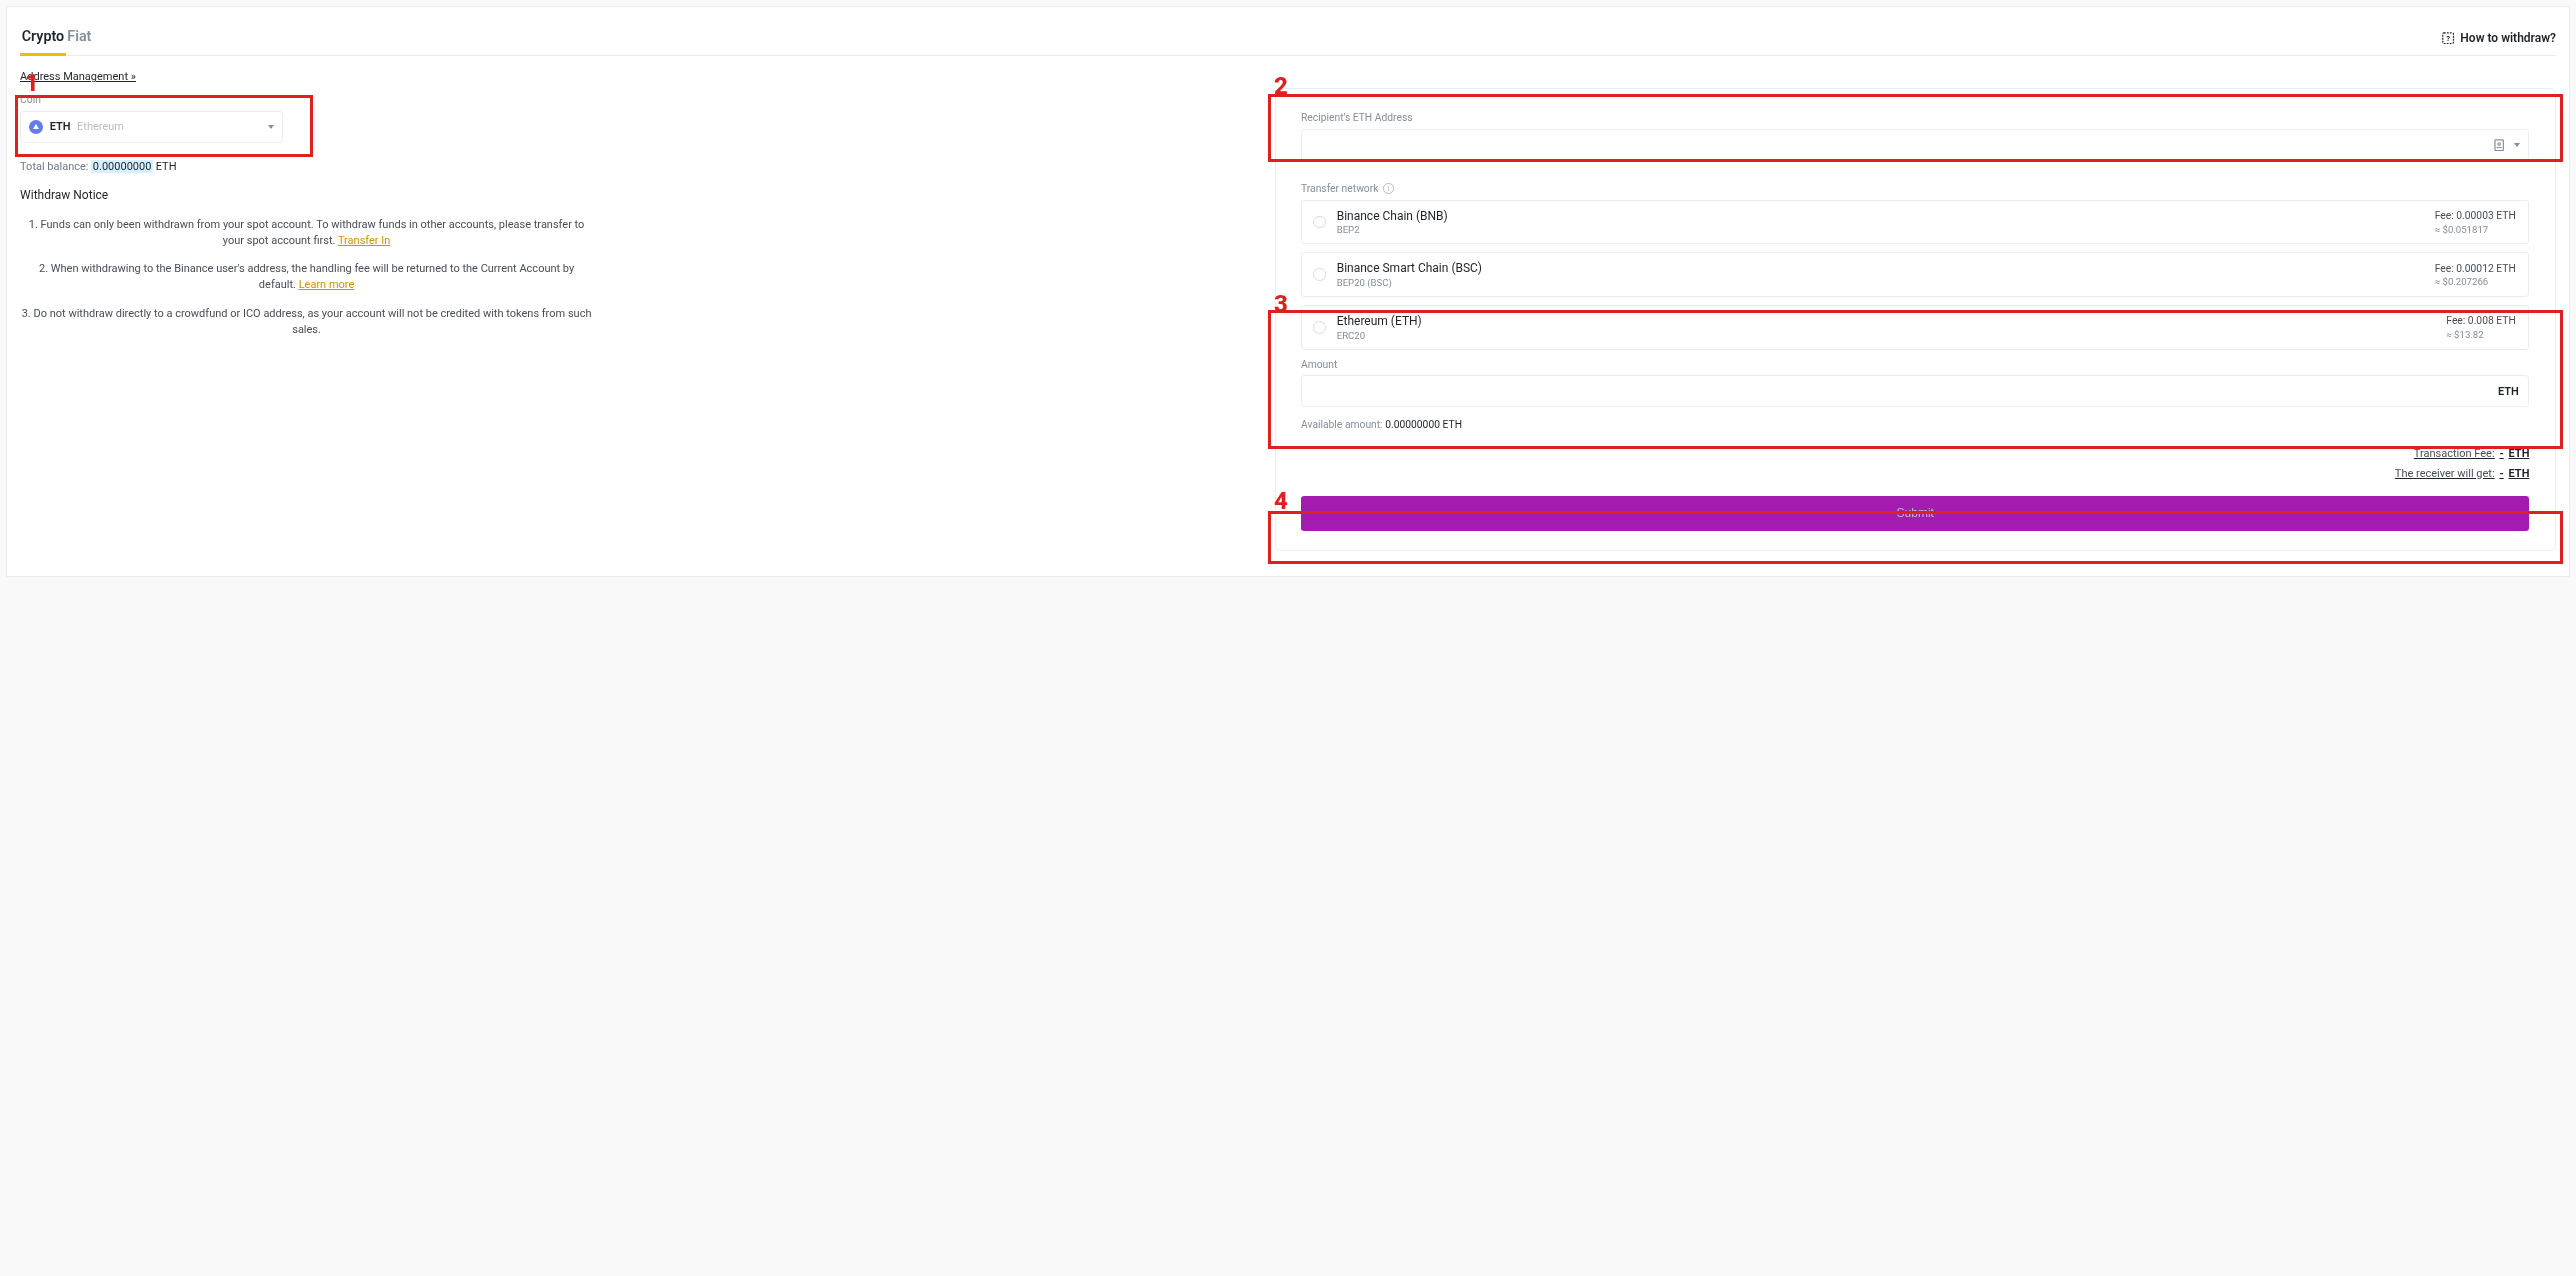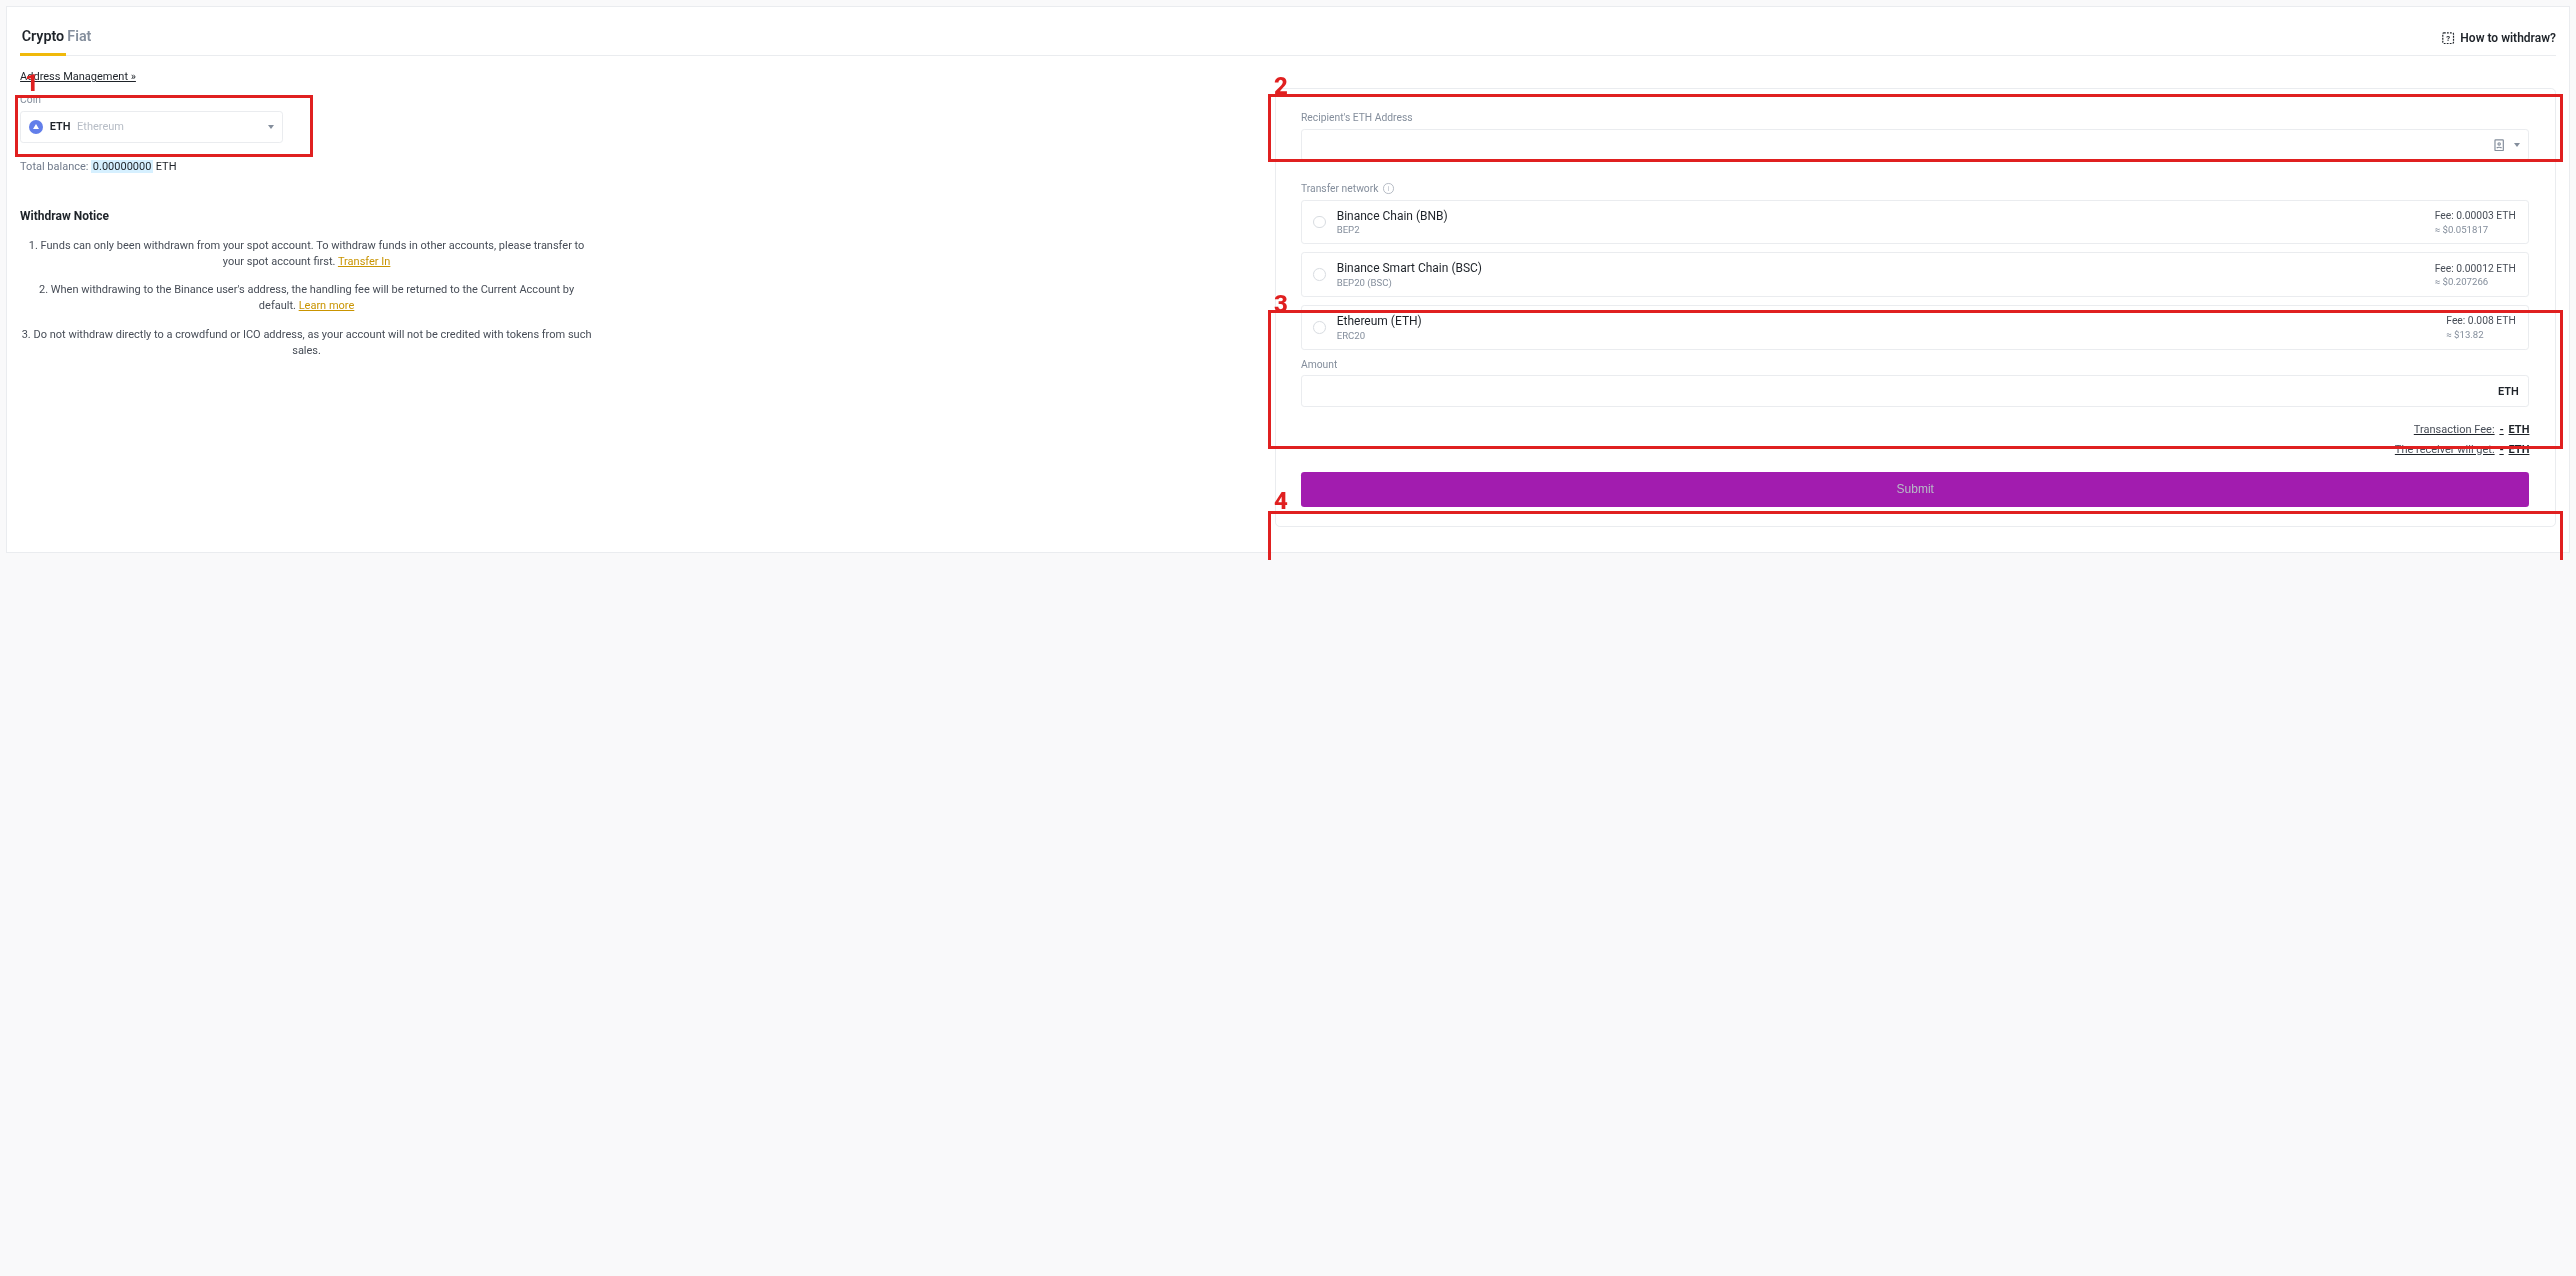--- a/index.html
+++ b/index.html
@@ -130,22 +130,22 @@
 
   .balance-row {
     margin-top: 17.5px;
     font-size: 11px;
     color: #707a8a;
   }
   .balance-val { background:#d6f0ff; color:#1e2329; padding:0 1.6px; }
   .balance-sym { color:#1e2329; }
 
   .notice-title {
-    margin-top: 36px;
-    font-weight: 700;
+    margin-top: 15px;
+    font-weight: 400;
     font-size: 12px;
     color:#1e2329;
   }
   .notice-list { margin-top: 14.3px; color:#474d57; line-height:1.45; font-size:11px; }
   .notice-list p { margin-bottom: 12.7px; max-width: 573px; text-align: center; }
   .notice-list a { color:#c99400; text-decoration: underline; cursor:pointer; }
 
   
   .text-input {
     width: 100%;
@@ -341,20 +341,25 @@
           <div class="f1">Fee: 0.008 ETH</div>
           <div class="f2">≈ $13.82</div>
         </div>
       </div>
 
       <div class="field-label" style="margin-top:4.8px">Amount</div>
       <div class="amount-input">
         <input type="text" value="" style="">
         <span class="amount-sym">ETH</span>
       </div>
+      <div class="avail-row">
+        <span>Available amount:</span>
+        <span> </span>
+        <b>0.00000000 ETH</b>
+      </div>
 
       <div class="summary">
         <div class="summary-row">
           <span>Transaction Fee:</span>
           <b>-</b>
           <b>ETH</b>
         </div>
         <div class="summary-row">
           <span>The receiver will get:</span>
           <b>-</b>

